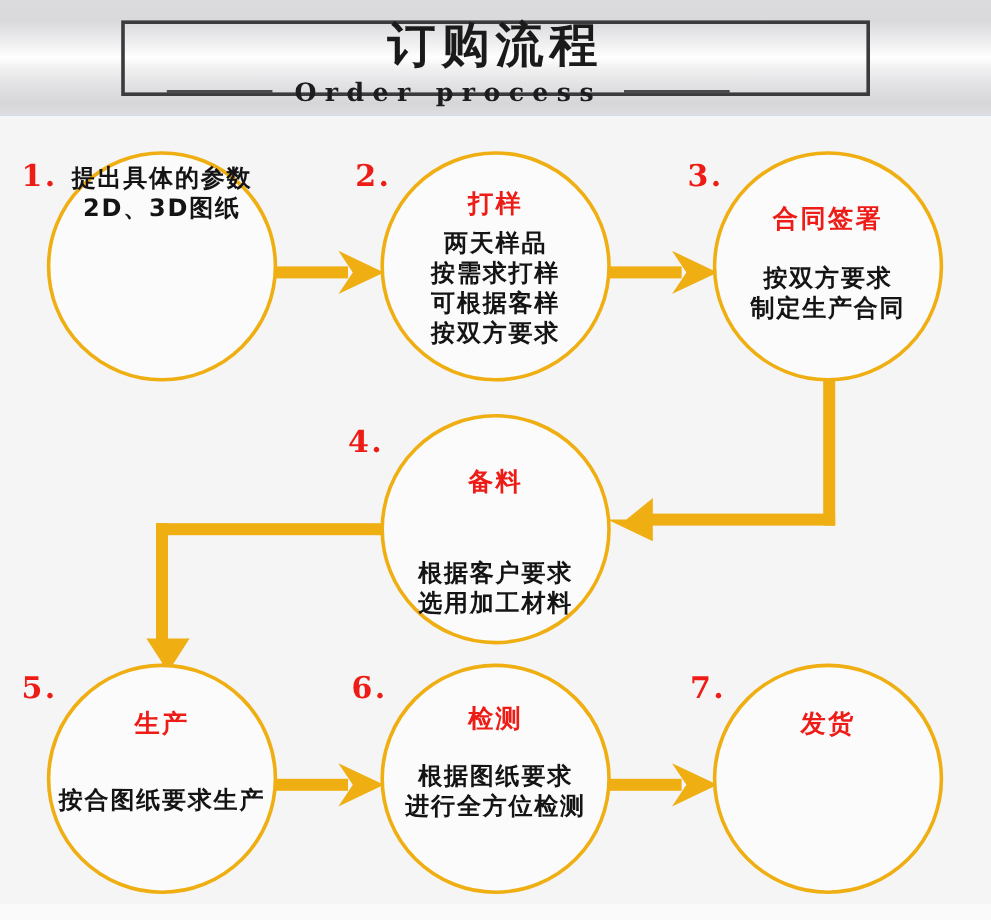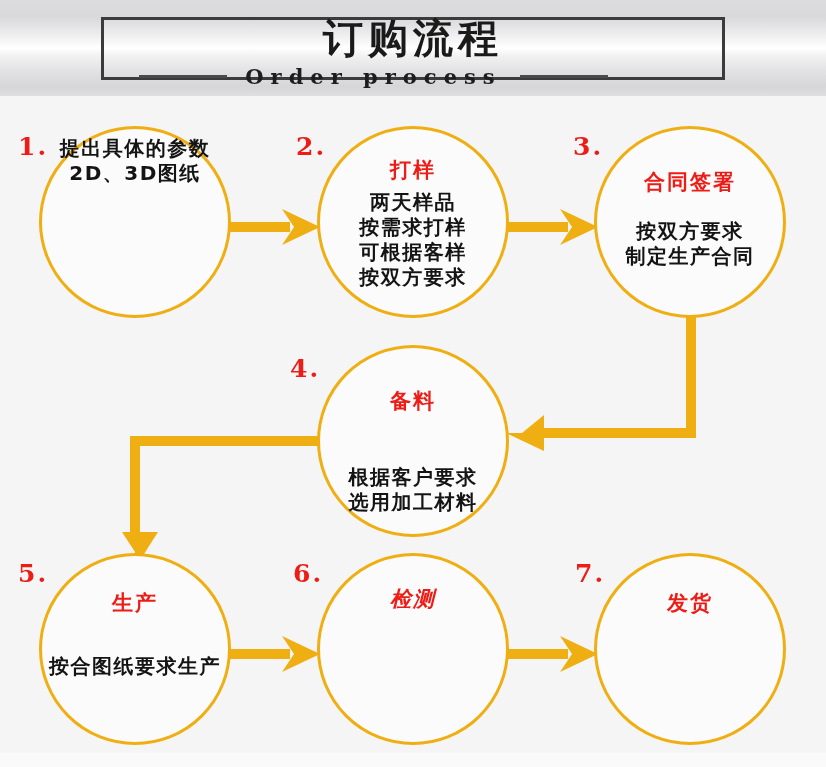--- a/index.html
+++ b/index.html
@@ -140,21 +140,21 @@
     font-weight: bold;
     letter-spacing: 2px;
   }
 
   
   #node-1 { left: 39px;  top: 30px; }
   #node-2 { left: 317px; top: 30px; }
   #node-3 { left: 594px; top: 30px; }
   #node-4 { left: 317px; top: 249px; gap: 27px; }
   #node-5 { left: 39px;  top: 457px; }
-  #node-6 { left: 317px; top: 457px; font-style: italic; }
+  #node-6 { left: 317px; top: 457px; }
   #node-7 { left: 594px; top: 457px; align-items: center; }
 
   #idx-1 { left: 18px;  top: 36px; }
   #idx-2 { left: 296px; top: 36px; }
   #idx-3 { left: 573px; top: 36px; }
   #idx-4 { left: 290px; top: 258px; }
   #idx-5 { left: 18px;  top: 463px; }
   #idx-6 { left: 293px; top: 463px; }
   #idx-7 { left: 575px; top: 463px; }
 
@@ -281,20 +281,24 @@
     <div class="node" id="node-5">
       <div class="node-title">生产</div>
       <div class="node-lines">
         <div>按合图纸要求生产</div>
       </div>
     </div>
 
     <div class="node-index" id="idx-6">6.</div>
     <div class="node" id="node-6">
       <div class="node-title">检测</div>
+      <div class="node-lines">
+        <div>根据图纸要求</div>
+        <div>进行全方位检测</div>
+      </div>
     </div>
 
     <div class="node-index" id="idx-7">7.</div>
     <div class="node" id="node-7">
       <div class="node-title">发货</div>
     </div>
 
     <div class="footer-strip"></div>
   </div>
 </div>

